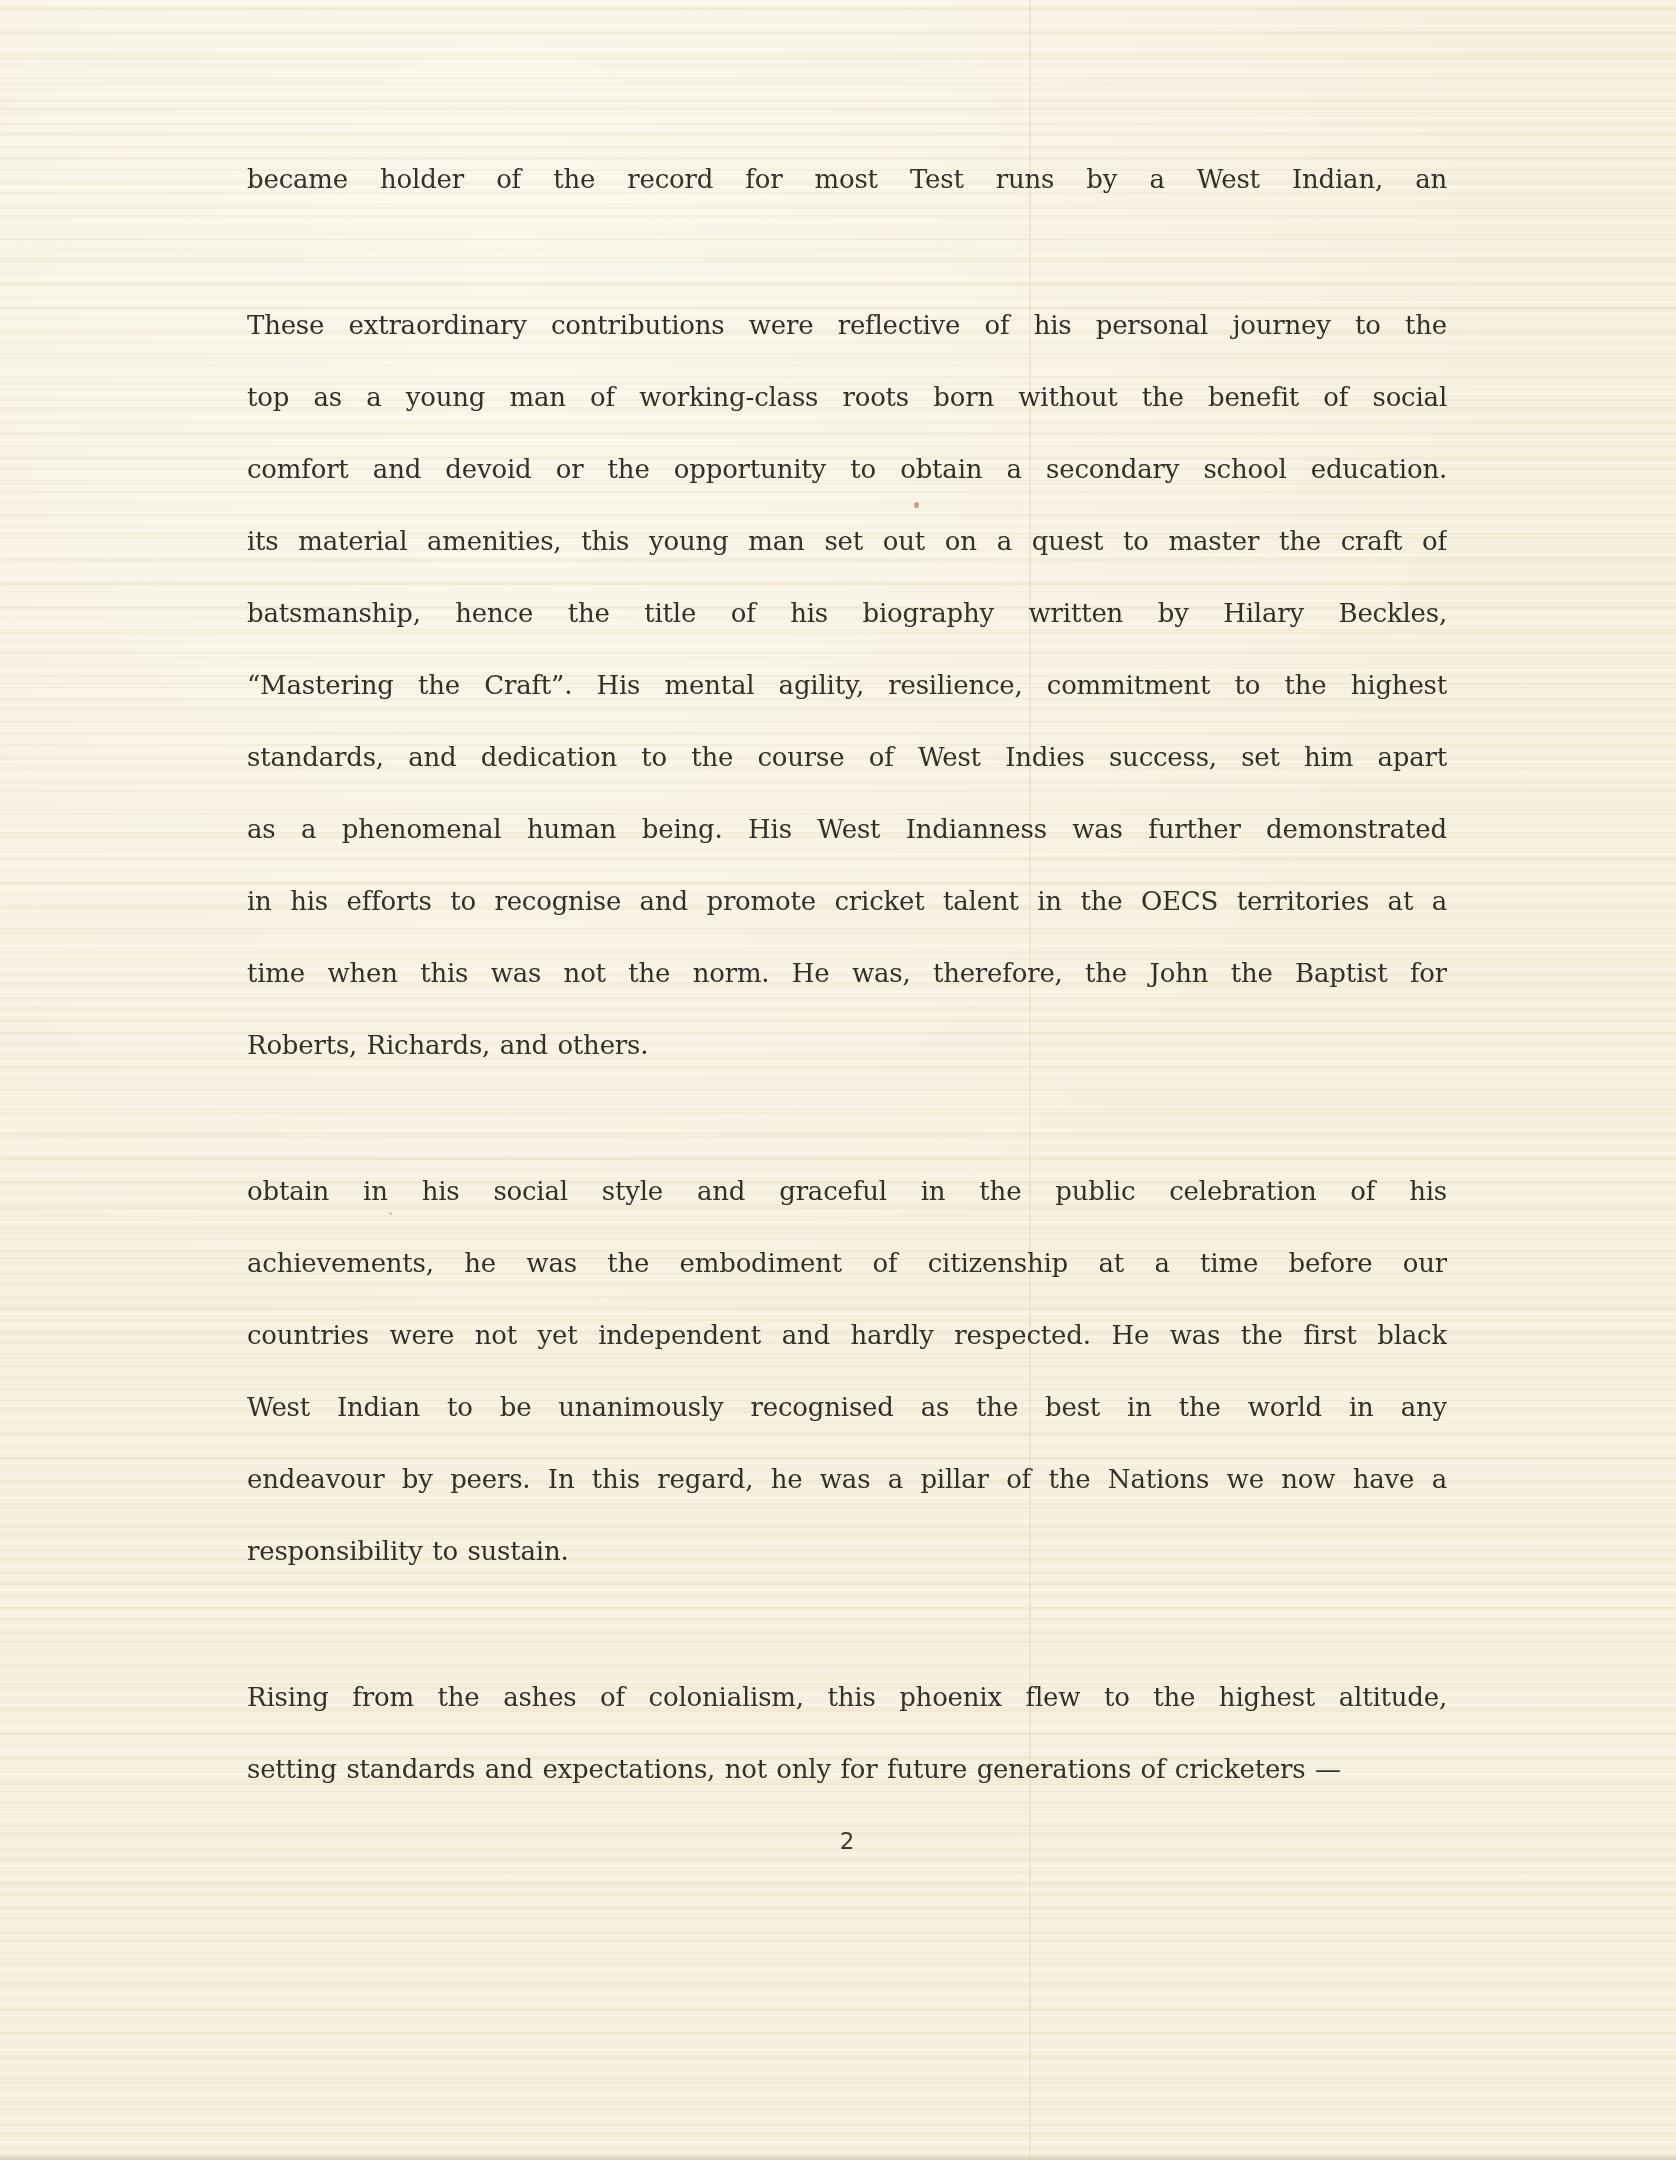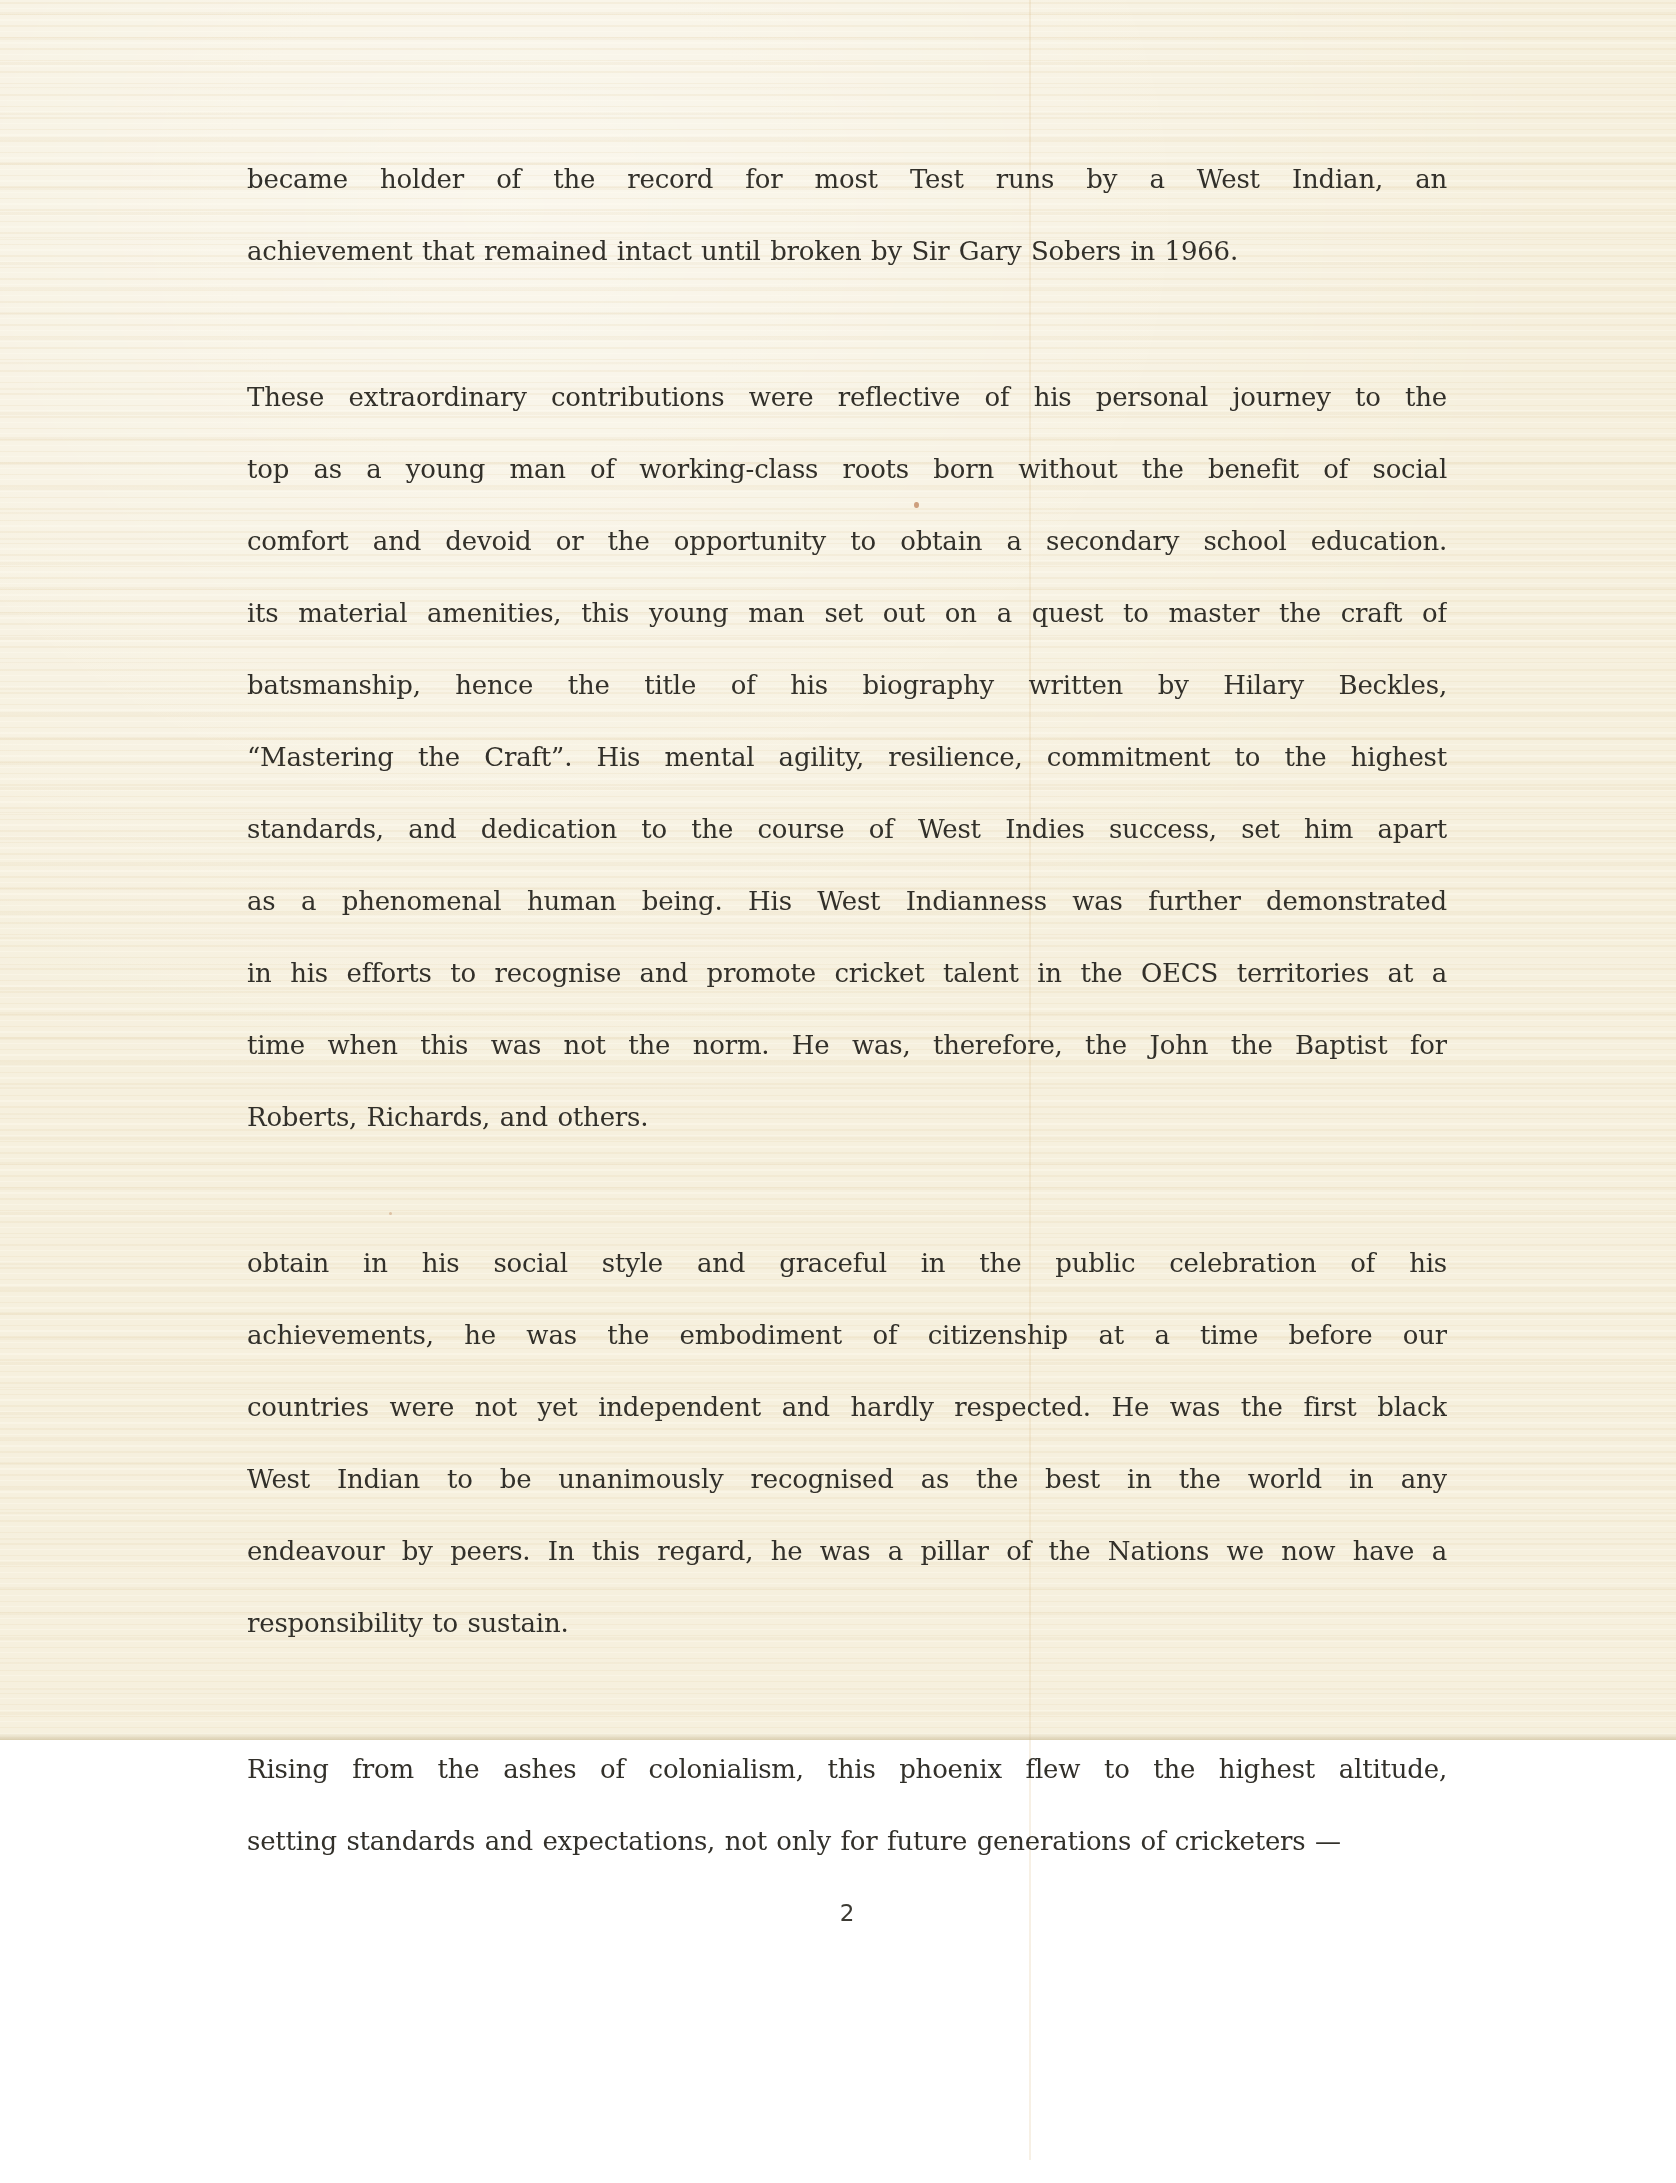--- a/index.html
+++ b/index.html
@@ -12,21 +12,21 @@
     height: 2183px;
     position: relative;
     overflow: hidden;
     font-family: "DejaVu Serif", serif;
   }
   
   .paper {
     position: absolute;
     left: 0; top: 0;
     width: 1676px;
-    height: 1740px;
+    height: 2160px;
     background:
       repeating-linear-gradient(
         0deg,
         rgba(226, 206, 164, 0.18) 0px, rgba(226, 206, 164, 0.18) 1.4px,
         rgba(255, 255, 255, 0.00) 1.4px, rgba(255, 255, 255, 0.00) 6px,
         rgba(255, 252, 242, 0.35) 6px, rgba(255, 252, 242, 0.35) 7.4px,
         rgba(255, 255, 255, 0.00) 7.4px, rgba(255, 255, 255, 0.00) 11.5px
       ),
       repeating-linear-gradient(
         0deg,
@@ -102,21 +102,20 @@
 
 <div class="paper">
   <div class="crease"></div>
   <div class="speck speck-1"></div>
   <div class="speck speck-2"></div>
 
   <div class="text-block">
 
     <div class="para">
       <div class="line">became holder of the record for most Test runs by a West Indian, an</div>
-      <div class="line last">achievement that remained intact until broken by Sir Gary Sobers in 1966.</div>
     </div>
 
     <div class="para">
       <div class="line">These extraordinary contributions were reflective of his personal journey to the</div>
       <div class="line">top as a young man of working-class roots born without the benefit of social</div>
       <div class="line">comfort and devoid or the opportunity to obtain a secondary school education.</div>
       <div class="line">its material amenities, this young man set out on a quest to master the craft of</div>
       <div class="line">batsmanship, hence the title of his biography written by Hilary Beckles,</div>
       <div class="line">“Mastering the Craft”. His mental agility, resilience, commitment to the highest</div>
       <div class="line">standards, and dedication to the course of West Indies success, set him apart</div>

